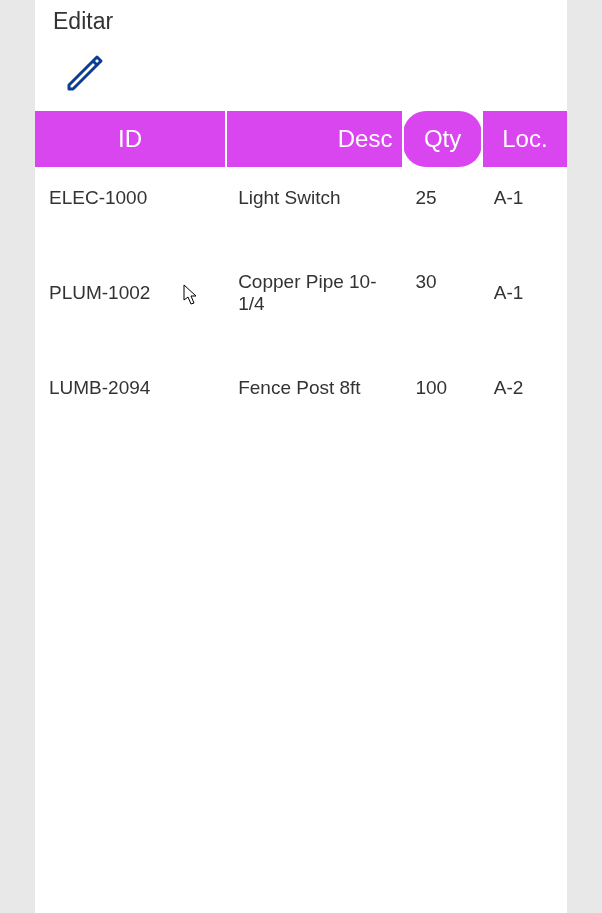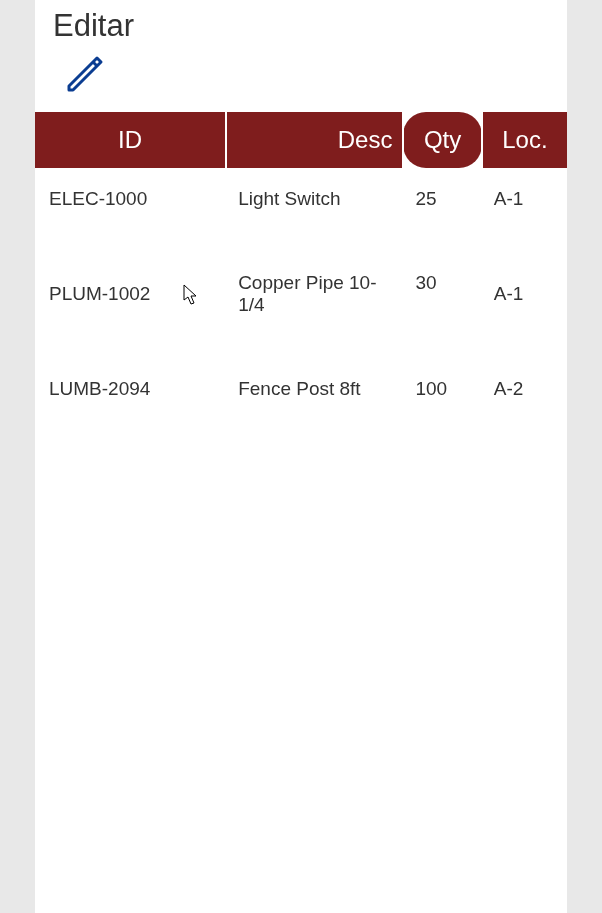--- a/index.html
+++ b/index.html
@@ -17,34 +17,34 @@
     }
     .container {
       background: #ffffff;
       margin: 0 35px;
       height: 100%;
     }
     .editar-section {
       padding: 8px 18px 10px 18px;
     }
     .editar-label {
-      font-size: 31px;
+      font-size: 23px;
       color: #333;
-      margin-bottom: 6px;
+      margin-bottom: 14px;
     }
     .pencil-icon {
       margin-left: 8px;
       margin-top: 4px;
     }
     .table {
       width: 100%;
       border-collapse: collapse;
     }
     .table thead tr {
-      background: #7f1d1d;
+      background: #d946ef;
       margin-left: 40px;
     }
     .table thead th {
       color: #ffffff;
       font-weight: normal;
       font-size: 24px;
       padding: 14px 10px;
       text-align: center;
       border-right: 2px solid #ffffff;
     }

